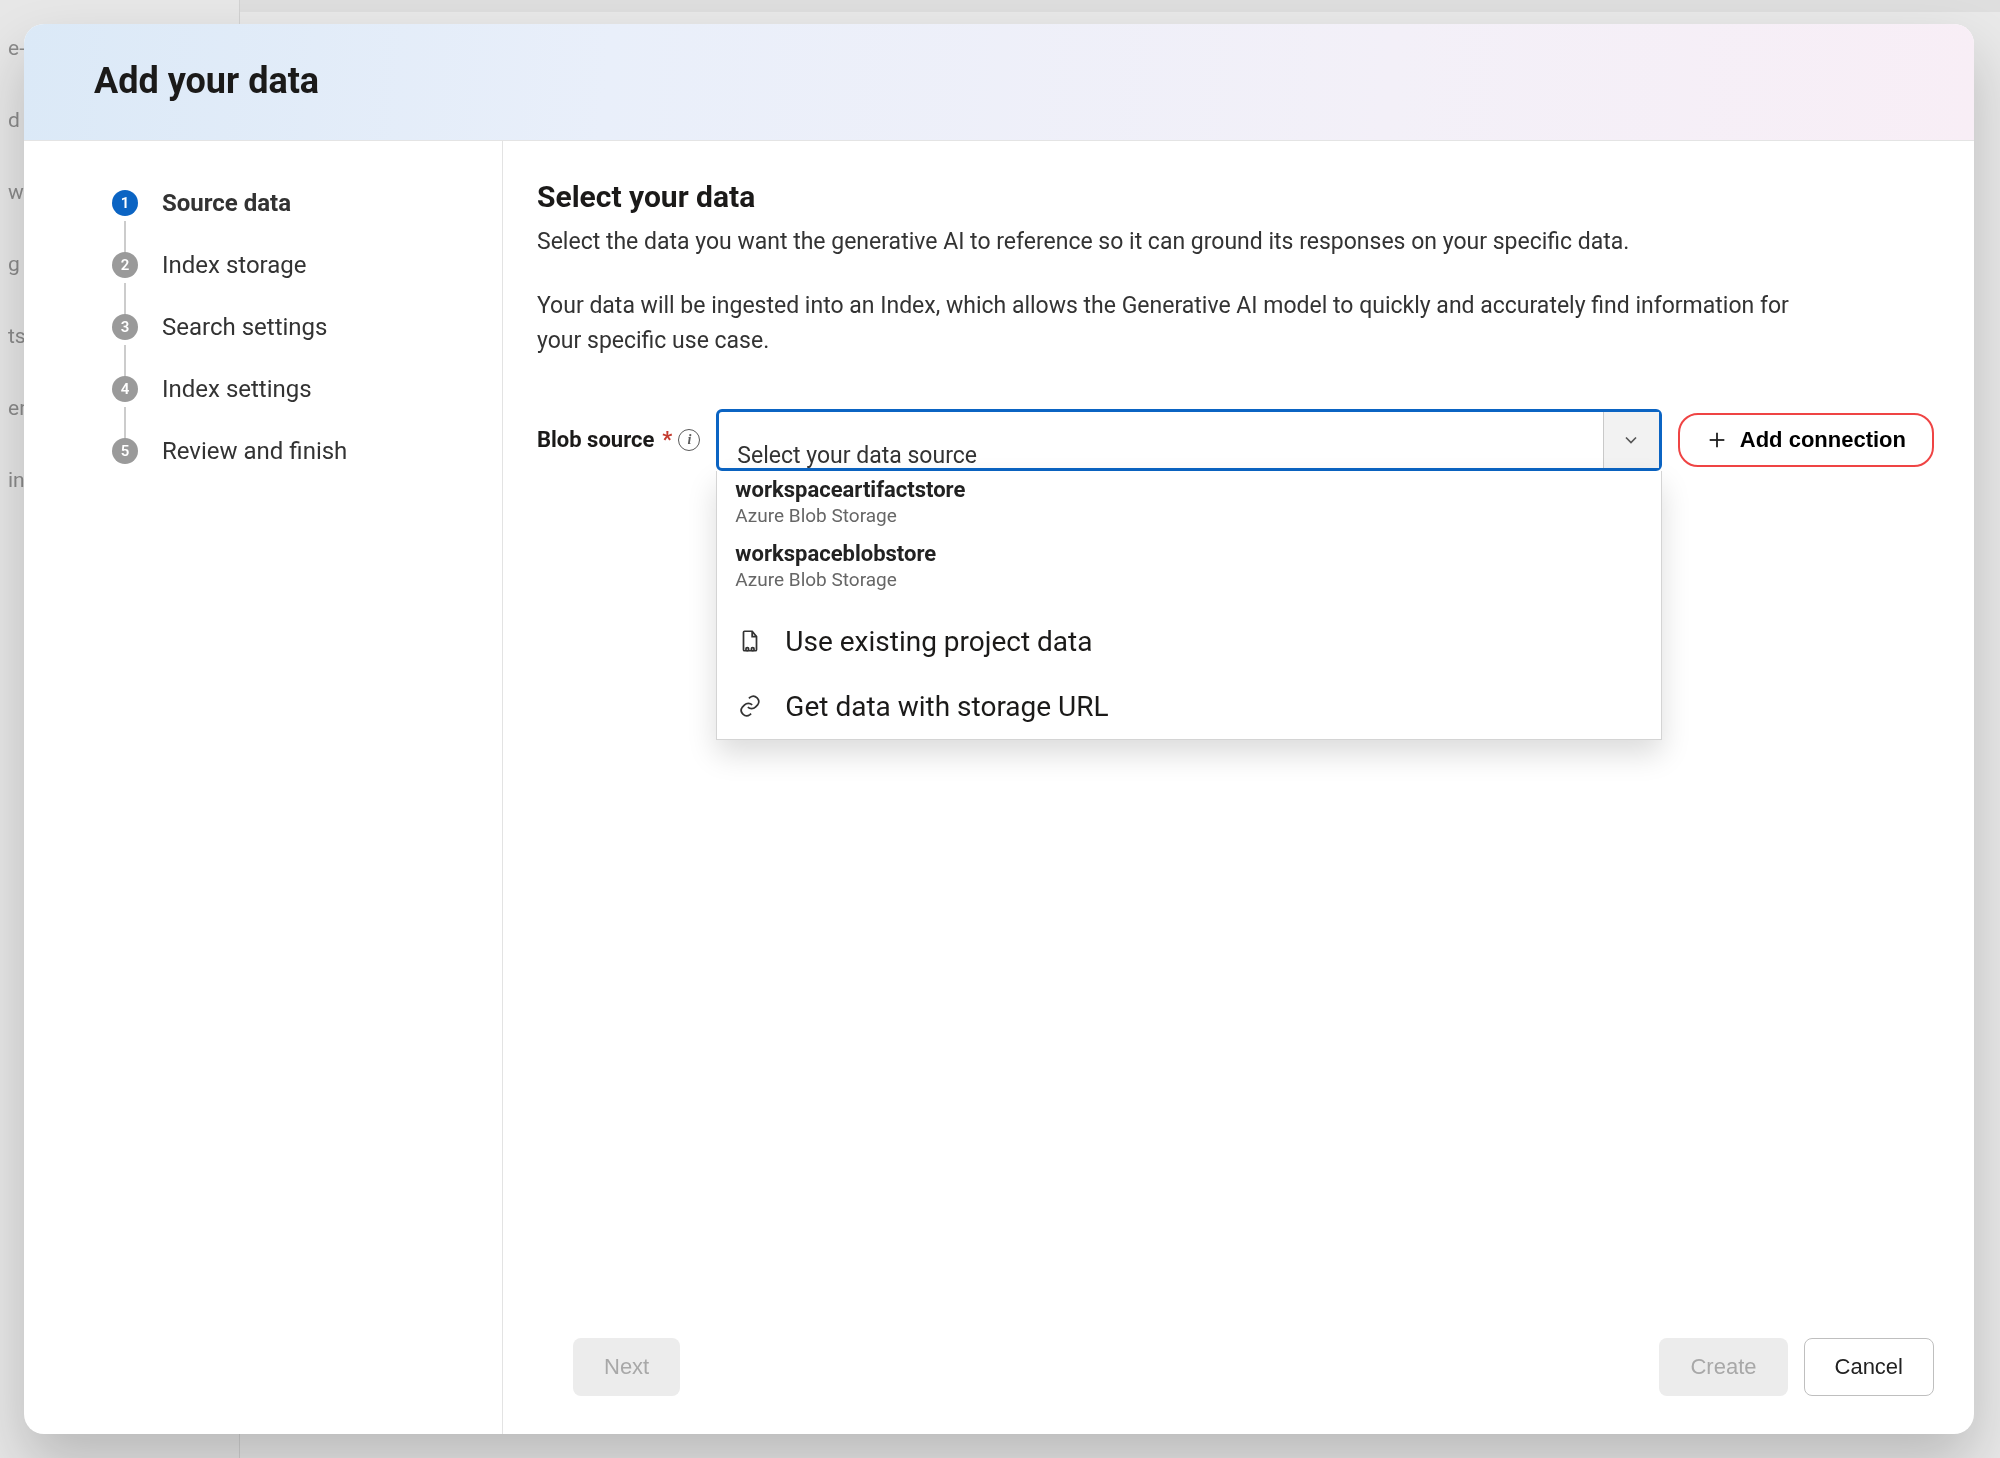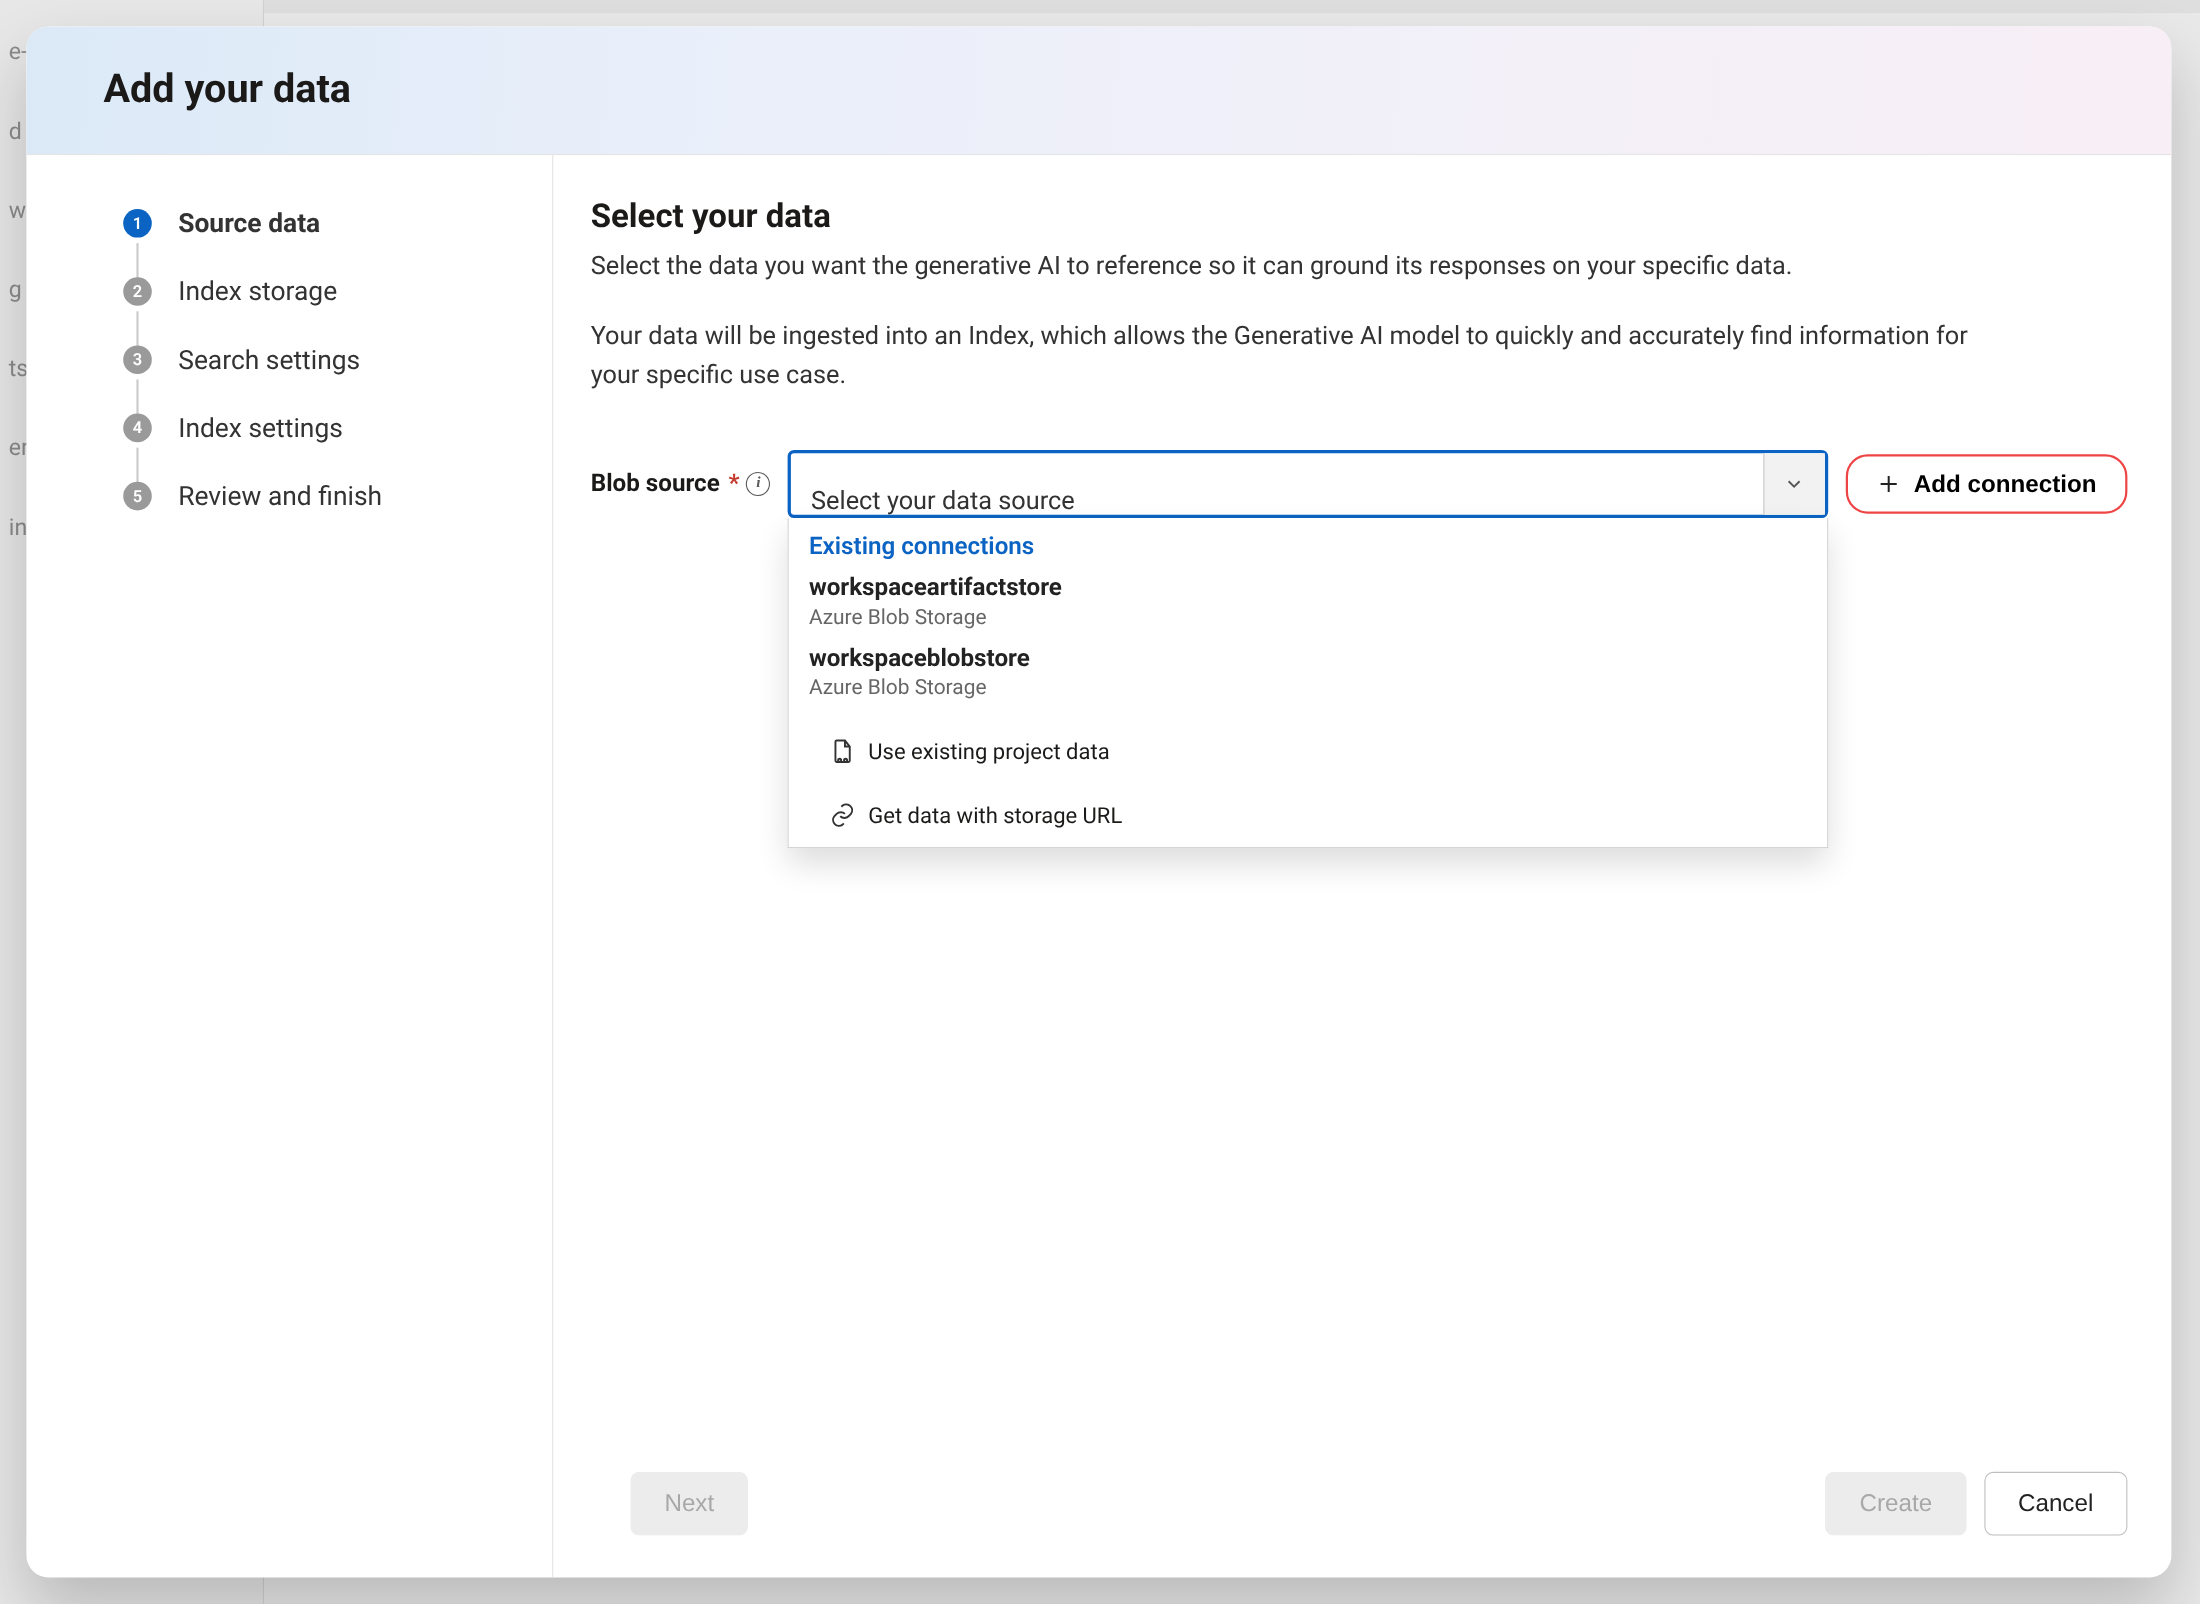--- a/index.html
+++ b/index.html
@@ -167,23 +167,23 @@
     font-weight: 600;
     padding: 14px 18px 6px 18px;
   }
   .dd-conn {
     padding: 6px 18px 8px 18px;
     cursor: pointer;
   }
   .dd-conn .name { font-size: 22px; font-weight: 700; color:#222; }
   .dd-conn .type { font-size: 19px; color: #666; margin-top:2px; }
   .dd-action {
-    display: flex; align-items: center; gap: 10px;
-    padding: 16px 36px;
-    font-size: 20px;
+    display: flex; align-items: center; gap: 22px;
+    padding: 16px 20px;
+    font-size: 28px;
     cursor: pointer;
   }
   .dd-action.hovered { background: #f1f1f1; }
   .dd-action .ico { width:26px; height:26px; flex:0 0 auto; display:flex; align-items:center; justify-content:center; }
   .dd-action .ico svg { width:26px; height:26px; stroke:#333; fill:none; stroke-width:1.6; }
   .dd-sep-space { height: 10px; }
 
   .add-conn-btn {
     height: 54px;
     padding: 0 26px;
@@ -287,21 +287,20 @@
           <div class="combobox" role="combobox" aria-expanded="true">
             <div class="placeholder">Select your data source</div>
             <div class="chev">
               <svg viewBox="0 0 24 24" fill="none" stroke-width="2">
                   <polyline points="6 9 12 15 18 9"></polyline>
                 </svg>
             </div>
           </div>
 
           <div class="dropdown" id="dd">
-            <div class="dd-section-title">Existing connections</div>
 
             <div class="dd-conn">
                 <div class="name">workspaceartifactstore</div>
                 <div class="type">Azure Blob Storage</div>
               </div>
               <div class="dd-conn">
                 <div class="name">workspaceblobstore</div>
                 <div class="type">Azure Blob Storage</div>
               </div>
               <div class="dd-sep-space"></div>

